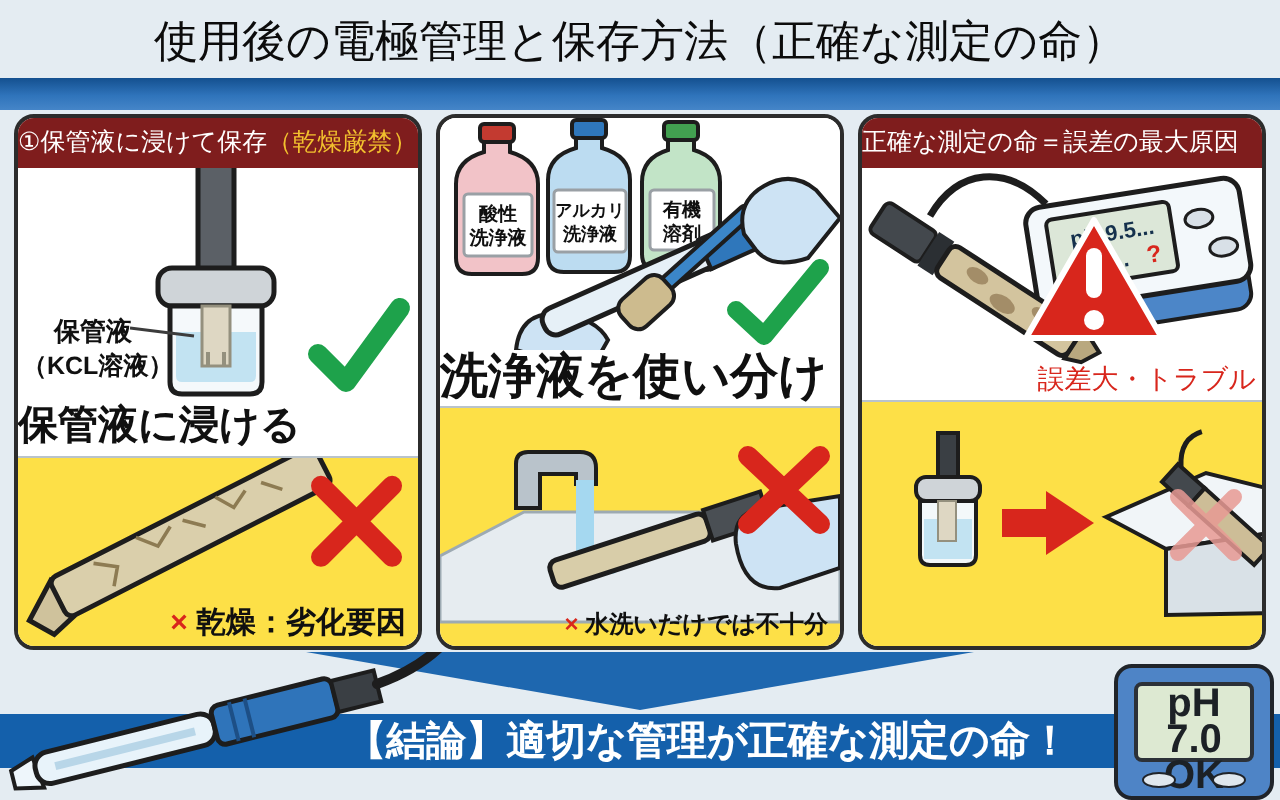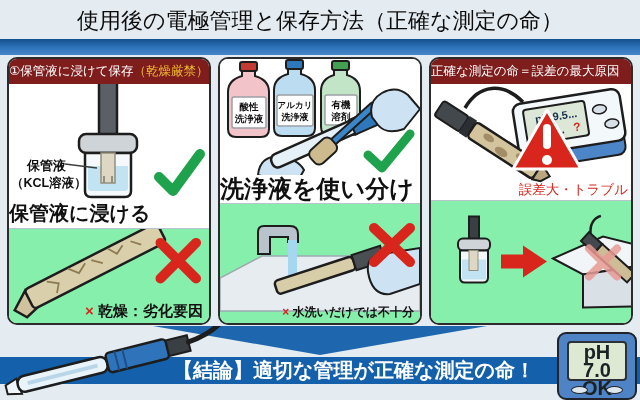--- a/index.html
+++ b/index.html
@@ -13,21 +13,21 @@
 #panel1 .phead{font-size:12.5px}
 #panel2 .phead{font-size:11px}
 #panel3 .phead{font-size:12.5px}
 .phead .warn{color:#f2c12e}
 .illust{position:relative;flex:0 0 116px;background:#fff}
 .illust svg,.ngarea svg{position:absolute;left:0;top:0;width:100%;height:100%}
 .caption{flex:0 0 28px;font-weight:bold;color:#101010;line-height:27px;background:#fff;white-space:nowrap}
 #panel1 .caption{font-size:20px}
 #panel2 .caption{font-size:24px}
 #panel3 .caption{font-size:17px}
-.ngarea{flex:1;position:relative;background:#86efac;border-top:1px solid #b9c3cb}
+.ngarea{flex:1;position:relative;background:#fde047;border-top:1px solid #b9c3cb}
 .nglabel{position:absolute;bottom:2px;right:6px;font-weight:bold;color:#101010;white-space:nowrap}
 #panel1 .nglabel{font-size:15px}
 #panel2 .nglabel{font-size:12px}
 .nglabel .x{color:#d8261c}
 .errlabel{position:absolute;bottom:1px;right:3px;font-weight:normal;font-size:13.5px;color:#d8261c;white-space:nowrap}
 .chevron{position:absolute;left:153px;top:326px;width:334px;height:29px;background:#1e67af;clip-path:polygon(0 0,100% 0,50% 100%)}
 .banner{position:absolute;left:0;top:357px;width:640px;height:27px;background:#1460ab;display:flex;align-items:center}
 .banner-text{width:100%;text-align:center;position:relative;left:34px;color:#fff;font-weight:bold;font-size:20px;white-space:nowrap}
 .hero{position:absolute;left:2px;top:326px;width:250px;height:74px}
 .okmeter{position:absolute;right:3px;top:332px;width:80px;height:68px;background:#4e84c6;border:2px solid #20242a;border-radius:9px;padding-top:7px}

